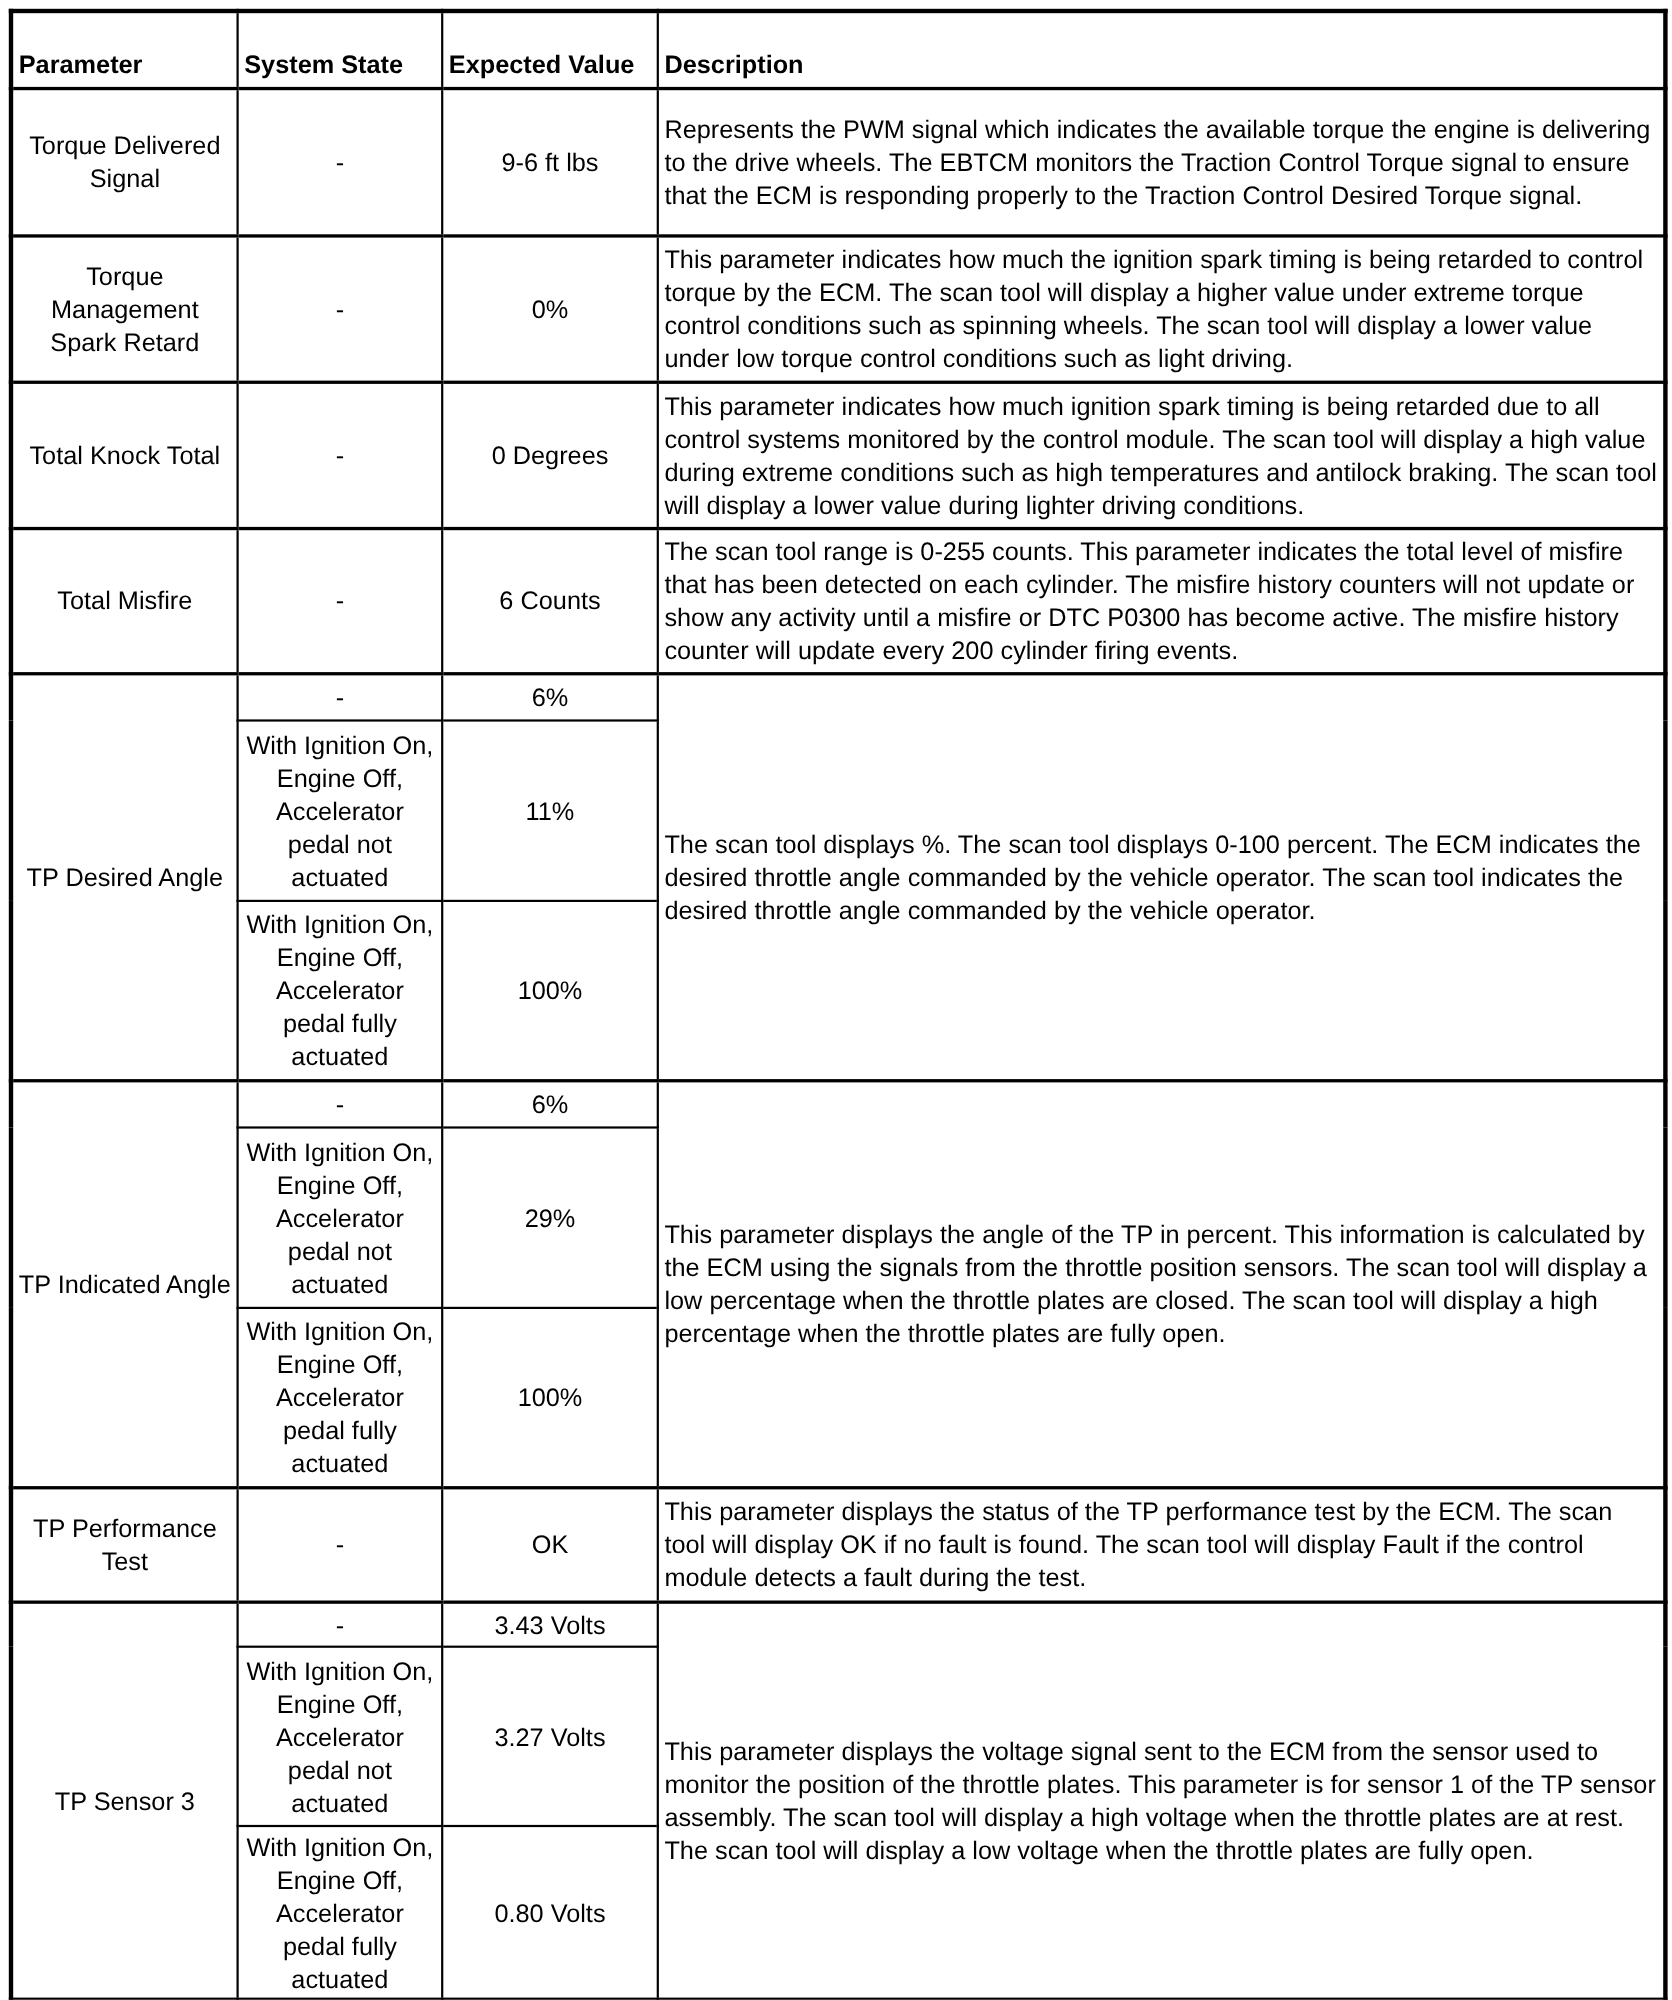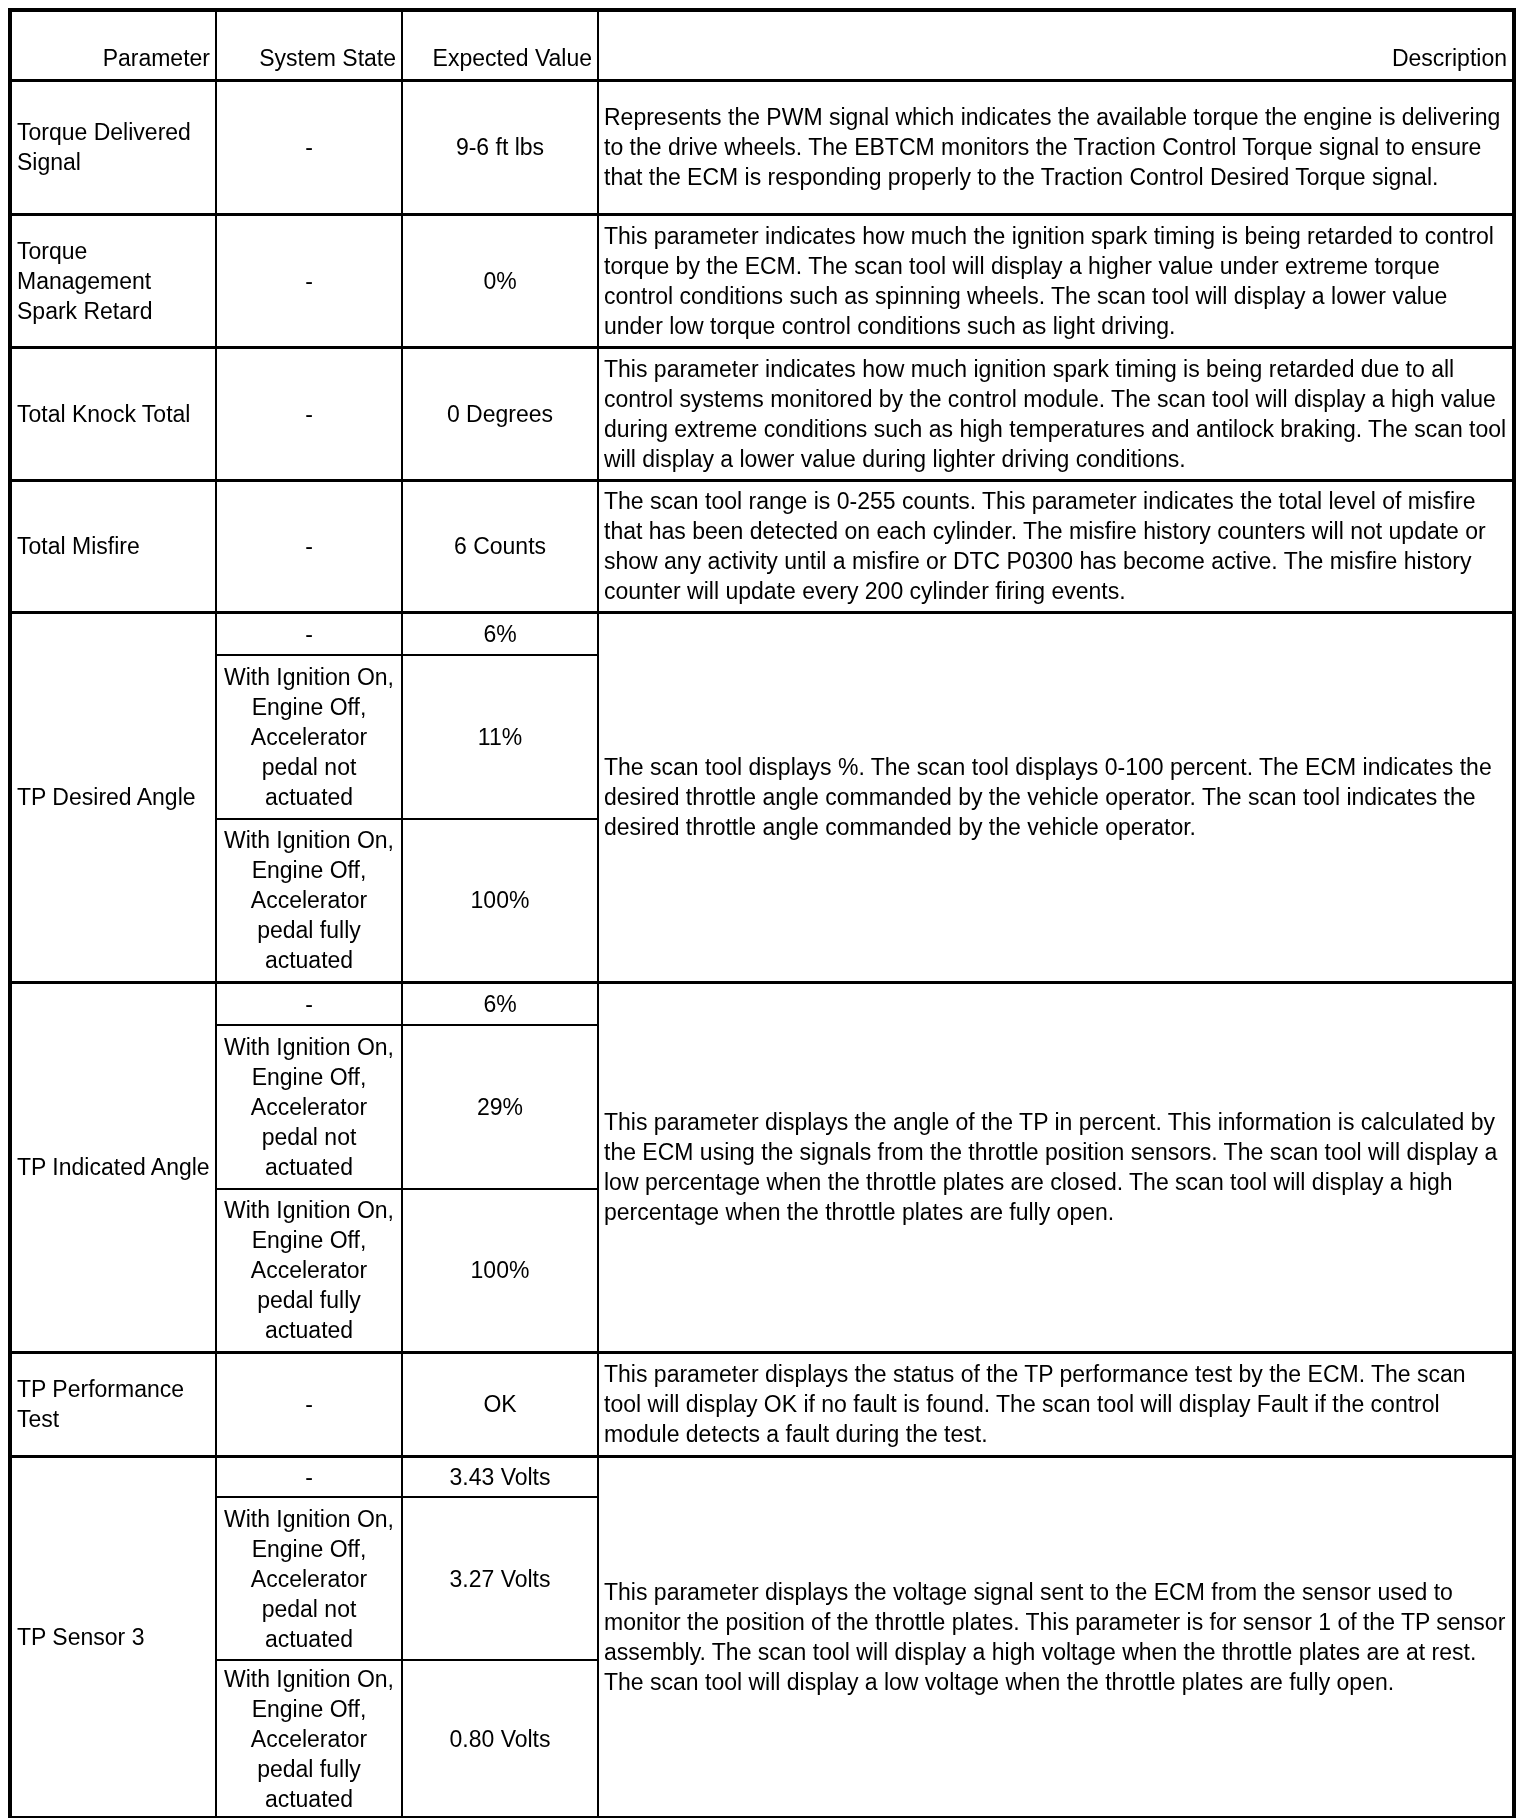--- a/index.html
+++ b/index.html
@@ -10,24 +10,24 @@
     font-family: "Liberation Sans", sans-serif;
     font-size: 23px; line-height: 30px; color: #000;
     border: 4px solid #000;
     table-layout: fixed;
   }
   table.spec th, table.spec td {
     border: 2px solid #000;
     padding: 2px 5px;
     vertical-align: middle;
   }
-  table.spec th { font-weight: normal; text-align: right; vertical-align: bottom; padding-bottom: 6px; }
+  table.spec th { font-weight: bold; text-align: left; vertical-align: bottom; padding-bottom: 6px; }
   thead tr { height: 70px; }
   thead th { border-bottom: 3px solid #000; }
-  td.param { text-align: left; }
+  td.param { text-align: center; }
   td.state, td.value { text-align: center; }
   td.desc { text-align: left; margin-top: 48px; }
   tr.sep td { border-top: 3px solid #000; }
   col.c1 { width: 206px; }
   col.c2 { width: 186px; }
   col.c3 { width: 196px; }
   col.c4 { width: 916px; }
 </style>
 </head>
 <body>

